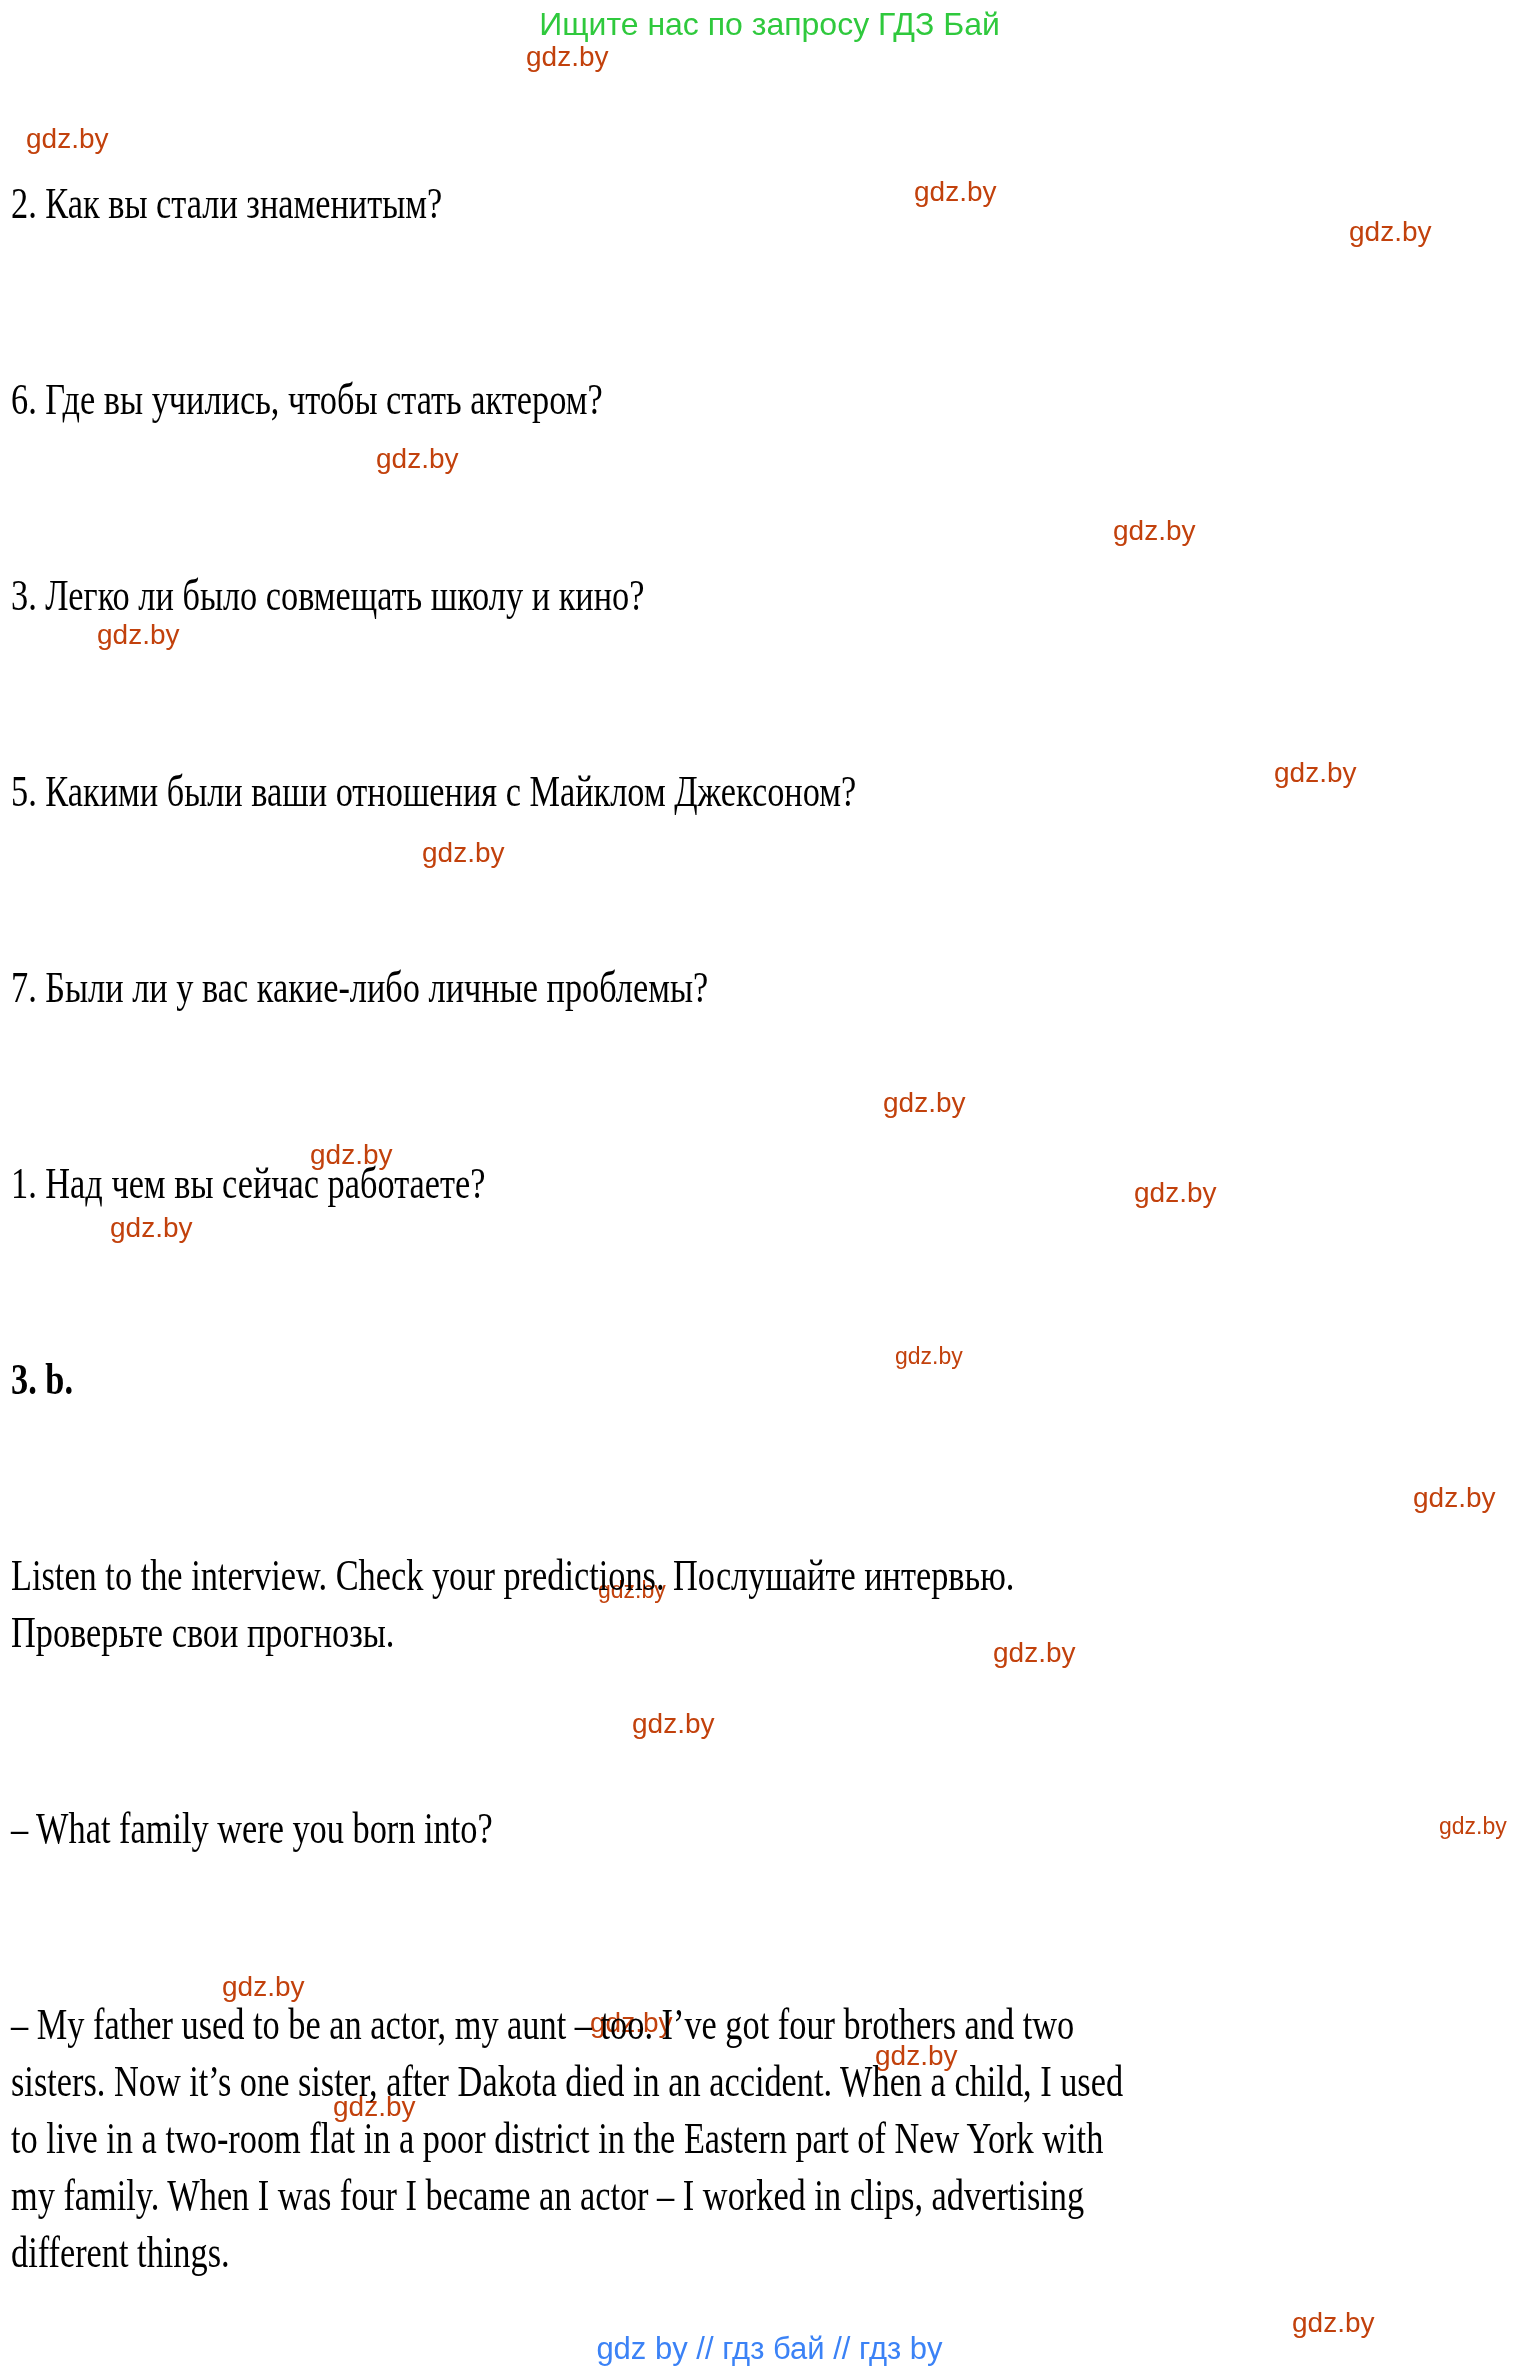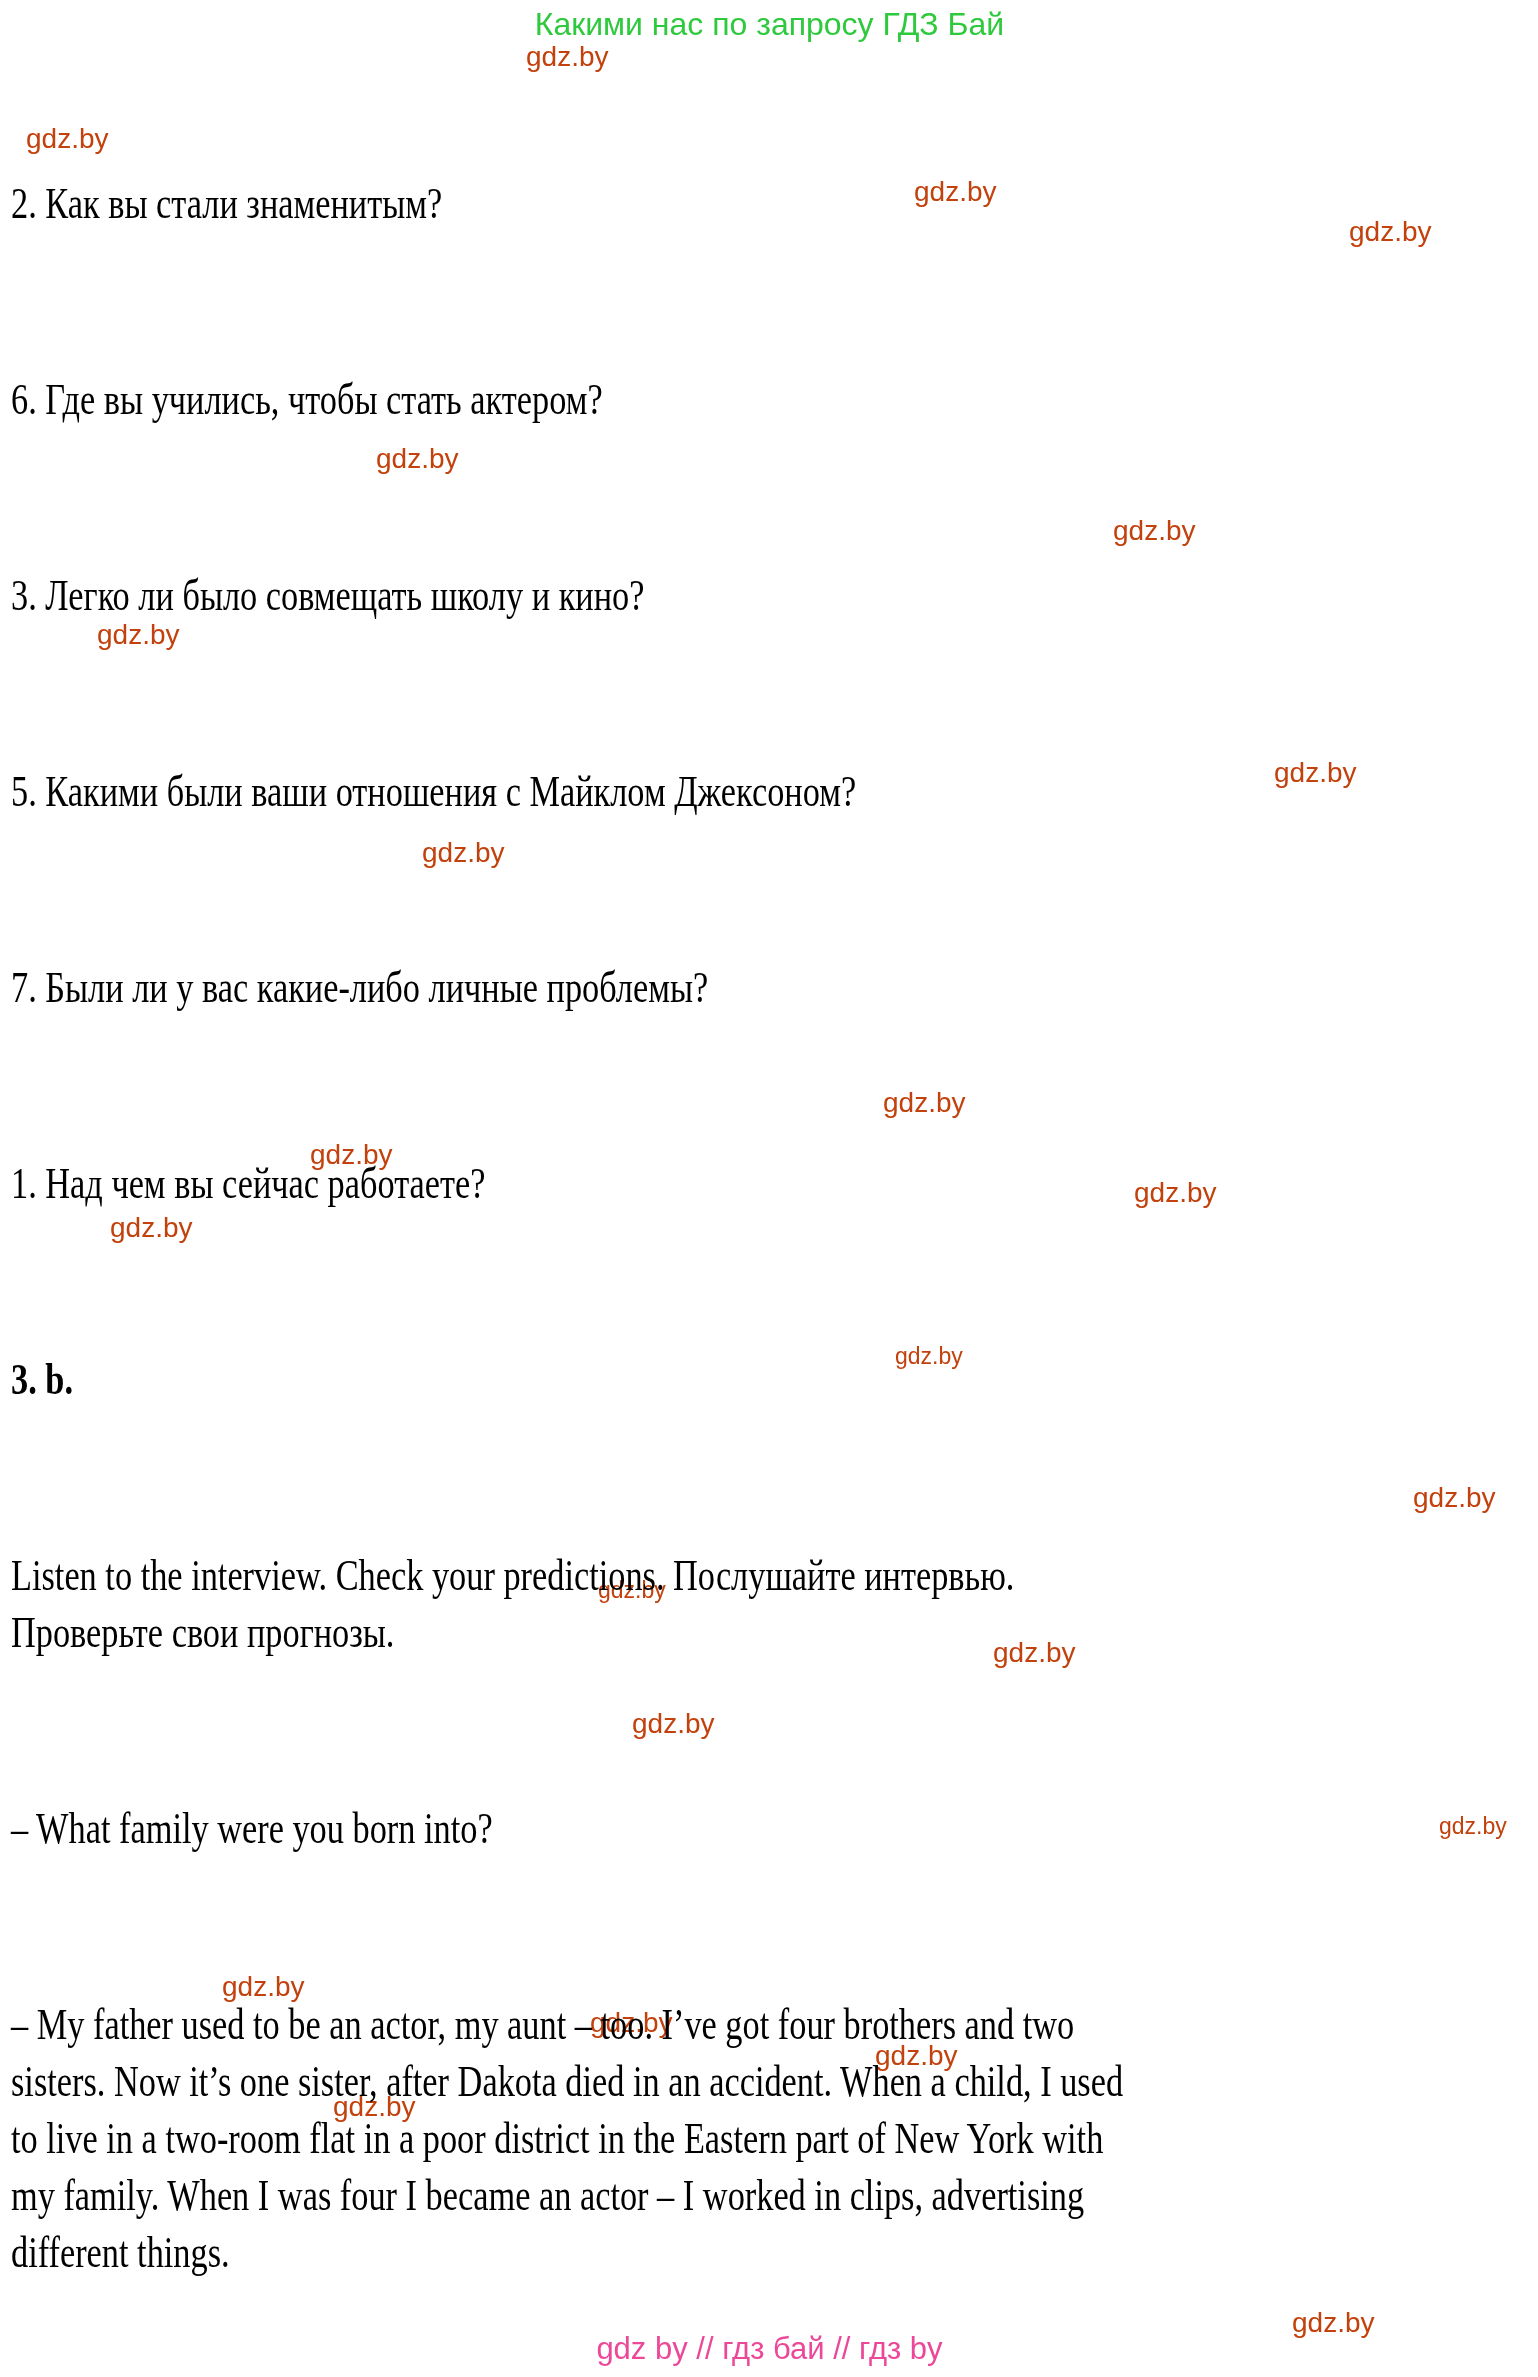--- a/index.html
+++ b/index.html
@@ -53,21 +53,21 @@
     color: #c2410c;
     white-space: nowrap;
   }
   .wm-small { font-size: 23px; }
 </style>
 </head>
 <body>
 
 <div id="page">
 
-  <div id="promo-banner" style="color: rgb(47, 201, 61);">Какими нас по запросу ГДЗ Бай</div>
+  <div id="promo-banner" style="color: rgb(47, 201, 61);">Ищите нас по запросу ГДЗ Бай</div>
 
   <div id="watermark-layer">
       <span class="wm" style="left: 526px; top: 41px;">gdz.by</span>
       <span class="wm" style="left: 26px; top: 123px;">gdz.by</span>
       <span class="wm" style="left: 914px; top: 176px;">gdz.by</span>
       <span class="wm" style="left: 1349px; top: 216px;">gdz.by</span>
       <span class="wm" style="left: 376px; top: 443px;">gdz.by</span>
       <span class="wm" style="left: 1113px; top: 515px;">gdz.by</span>
       <span class="wm" style="left: 97px; top: 619px;">gdz.by</span>
       <span class="wm" style="left: 1274px; top: 757px;">gdz.by</span>
@@ -106,16 +106,16 @@
 my family. When I was four I became an actor – I worked in clips, advertising
 different things.</div>
     
     
     
     
     
     
   </div>
 
-  <div id="footer-banner" style="color: #ec4899;">gdz by  //  гдз бай  //  гдз by</div>
+  <div id="footer-banner" style="color: #3b82f6;">gdz by  //  гдз бай  //  гдз by</div>
 
 </div>
 
 
 </body></html>

